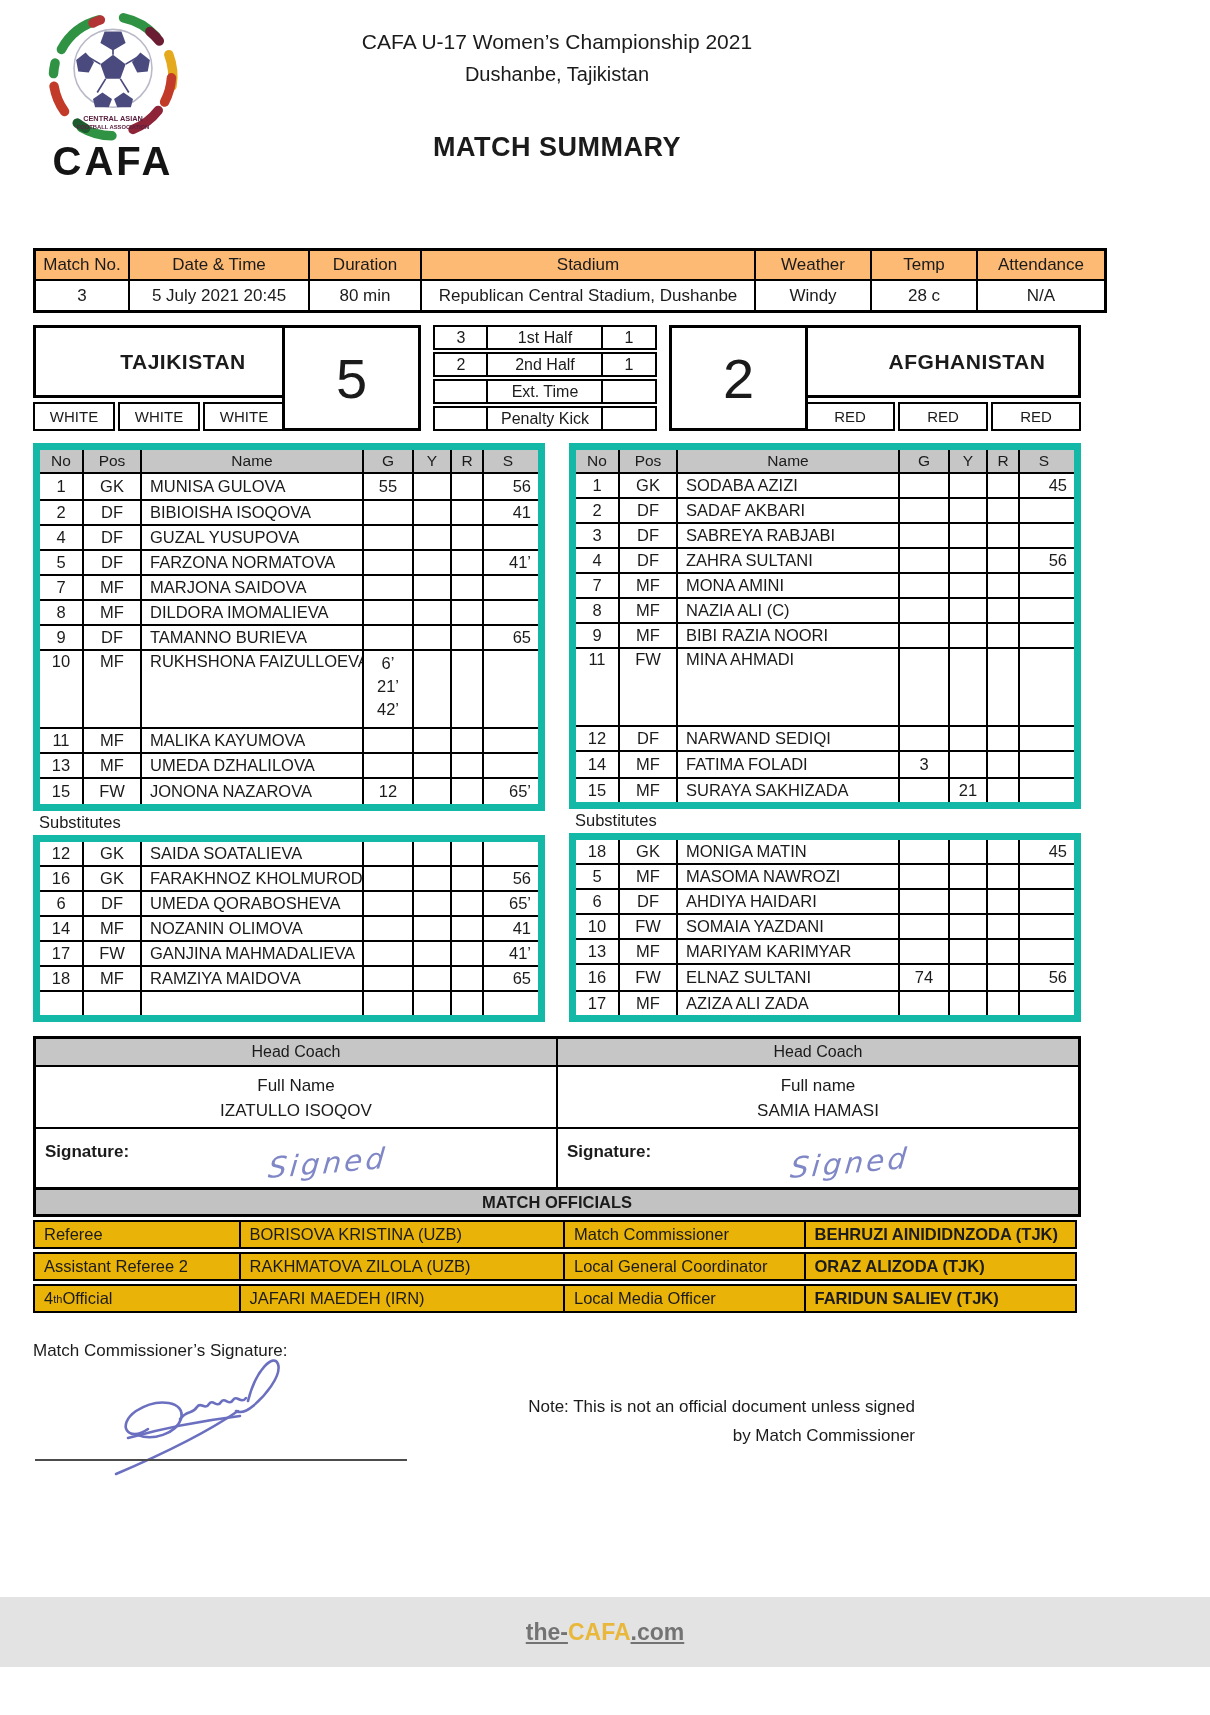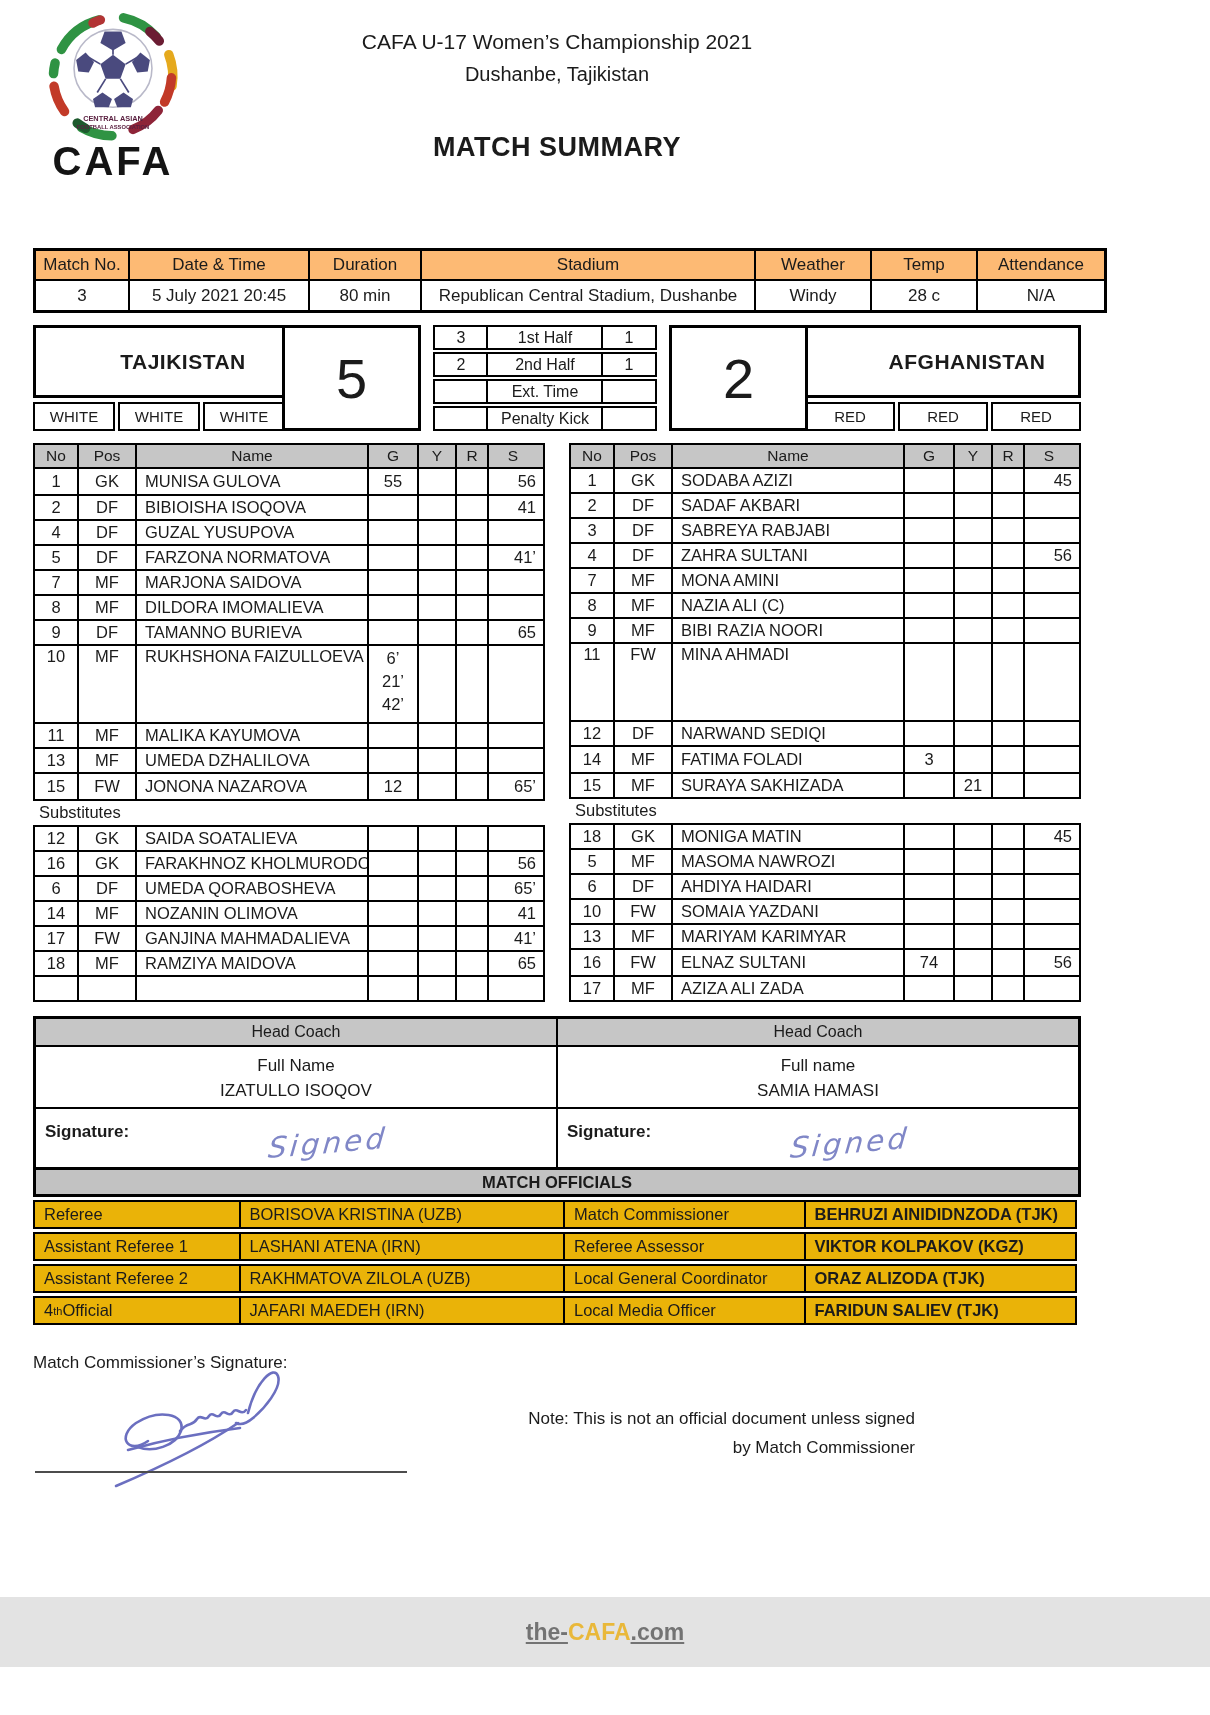--- a/index.html
+++ b/index.html
@@ -43,21 +43,21 @@
   .periods{width:224px;margin:0 12px;display:flex;flex-direction:column;justify-content:space-between;}
   .period-row{display:flex;}
   .p-cell{border:2.5px solid #000;height:21px;display:flex;align-items:center;justify-content:center;font-size:16px;background:#fff;}
   .p-cell + .p-cell{margin-left:-2.5px;}
   .p-num{width:54px;}
   .p-label{width:118px;}
 
   
   .rosters{display:flex;gap:24px;margin-top:12px;}
   .roster-col{width:512px;}
-  .roster{width:512px;border:2px solid #14b8a6;table-layout:fixed;}
+  .roster{width:512px;border:7px solid #14b8a6;table-layout:fixed;}
   .roster td{border:2.5px solid #000;height:21px;font-size:16.5px;vertical-align:middle;overflow:hidden;white-space:nowrap;}
   .roster tr.head td{background:#c6c6c6;text-align:center;font-size:15.5px;height:20px;}
   .roster td:nth-child(1){width:40px;text-align:center;}
   .roster td:nth-child(2){width:54px;text-align:center;}
   .roster td:nth-child(4){width:46px;text-align:center;}
   .roster td:nth-child(5){width:34px;text-align:center;}
   .roster td:nth-child(6){width:28px;text-align:center;}
   .roster td:nth-child(7){width:46px;text-align:right;padding-right:7px;}
   .roster td.c-name{padding-left:8px;text-align:left;}
   .roster tr.tall td{height:74px;vertical-align:top;padding-top:1px;}
@@ -624,26 +624,20 @@
 
     <div class="off-title">MATCH OFFICIALS</div>
     <div class="off-rows" id="off-rows">
         <div class="off-row">
           <div class="off-cell oc1">Referee</div>
           <div class="off-cell oc2">BORISOVA KRISTINA (UZB)</div>
           <div class="off-cell oc3">Match Commissioner</div>
           <div class="off-cell oc4">BEHRUZI AINIDIDNZODA (TJK)</div>
         </div>
         <div class="off-row">
-          <div class="off-cell oc1">Assistant Referee 1</div>
-          <div class="off-cell oc2">LASHANI ATENA (IRN)</div>
-          <div class="off-cell oc3">Referee Assessor</div>
-          <div class="off-cell oc4">VIKTOR KOLPAKOV (KGZ)</div>
-        </div>
-        <div class="off-row">
           <div class="off-cell oc1">Assistant Referee 2</div>
           <div class="off-cell oc2">RAKHMATOVA ZILOLA (UZB)</div>
           <div class="off-cell oc3">Local General Coordinator</div>
           <div class="off-cell oc4">ORAZ ALIZODA (TJK)</div>
         </div>
         <div class="off-row">
           <div class="off-cell oc1">4<sup>th</sup> Official</div>
           <div class="off-cell oc2">JAFARI MAEDEH (IRN)</div>
           <div class="off-cell oc3">Local Media Officer</div>
           <div class="off-cell oc4">FARIDUN SALIEV (TJK)</div>

